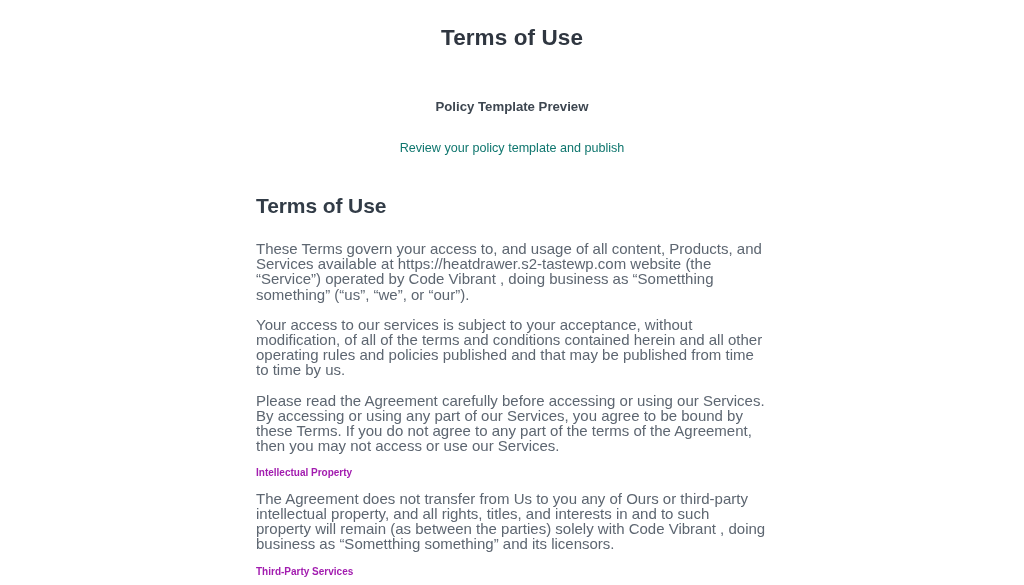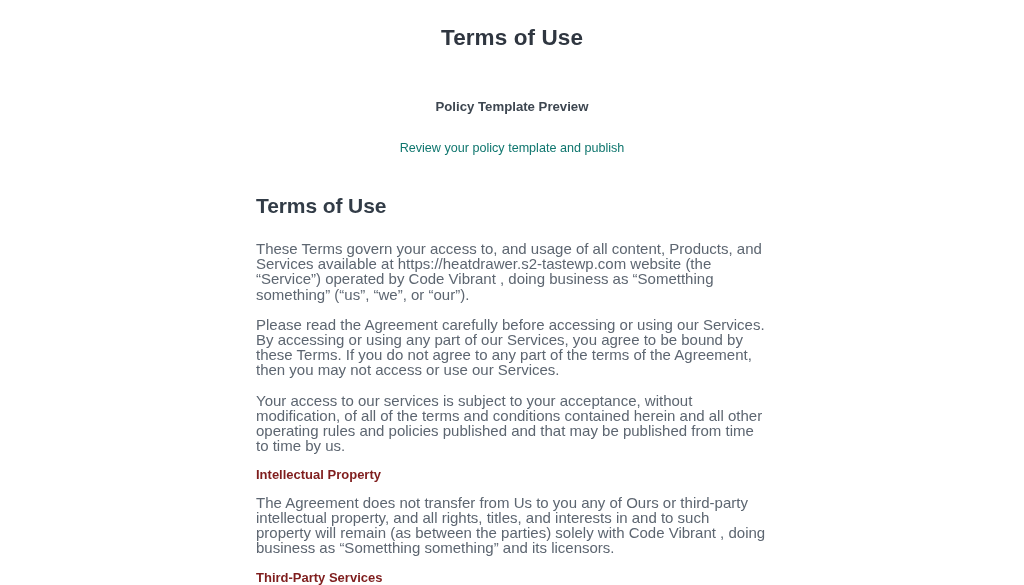--- a/index.html
+++ b/index.html
@@ -65,23 +65,23 @@
   .doc h1.doc-title {
     font-size: 21px;
     font-weight: bold;
     color: #323c47;
     margin: 0 0 22px 0;
     line-height: 1.25;
     letter-spacing: -0.1px;
   }
 
   .doc h2.doc-heading {
-    font-size: 13px;
+    font-size: 10px;
     font-weight: bold;
-    color: #7f1d1d;
+    color: #a21caf;
     margin: 0;
     padding-top: 13px;
     padding-bottom: 11px;
     line-height: 1.35;
   }
 
   .doc p.doc-para {
     font-size: 15px;
     font-weight: normal;
     color: #5d6671;
@@ -124,22 +124,22 @@
     <div class="section-title">Policy Template Preview</div>
     <div class="section-sub">Review your policy template and publish</div>
   </div>
 
   <div class="doc">
 
     <h1 class="doc-title">Terms of Use</h1>
 
     <div>
       <p class="doc-para">These Terms govern your access to, and usage of all content, Products, and Services available at https://heatdrawer.s2-tastewp.com website (the “Service”) operated by Code Vibrant , doing business as “Sometthing something” (“us”, “we”, or “our”).</p>
+      <p class="doc-para">Your access to our services is subject to your acceptance, without modification, of all of the terms and conditions contained herein and all other operating rules and policies published and that may be published from time to time by us.</p>
       <p class="doc-para">Please read the Agreement carefully before accessing or using our Services. By accessing or using any part of our Services, you agree to be bound by these Terms. If you do not agree to any part of the terms of the Agreement, then you may not access or use our Services.</p>
-      <p class="doc-para">Your access to our services is subject to your acceptance, without modification, of all of the terms and conditions contained herein and all other operating rules and policies published and that may be published from time to time by us.</p>
     </div>
 
     <div>
       <h2 class="doc-heading">Intellectual Property</h2>
       <p class="doc-para">The Agreement does not transfer from Us to you any of Ours or third-party intellectual property, and all rights, titles, and interests in and to such property will remain (as between the parties) solely with Code Vibrant , doing business as “Sometthing something” and its licensors.</p>
     </div>
 
     <div>
       <h2 class="doc-heading">Third-Party Services</h2>
       <ul class="doc-list">

